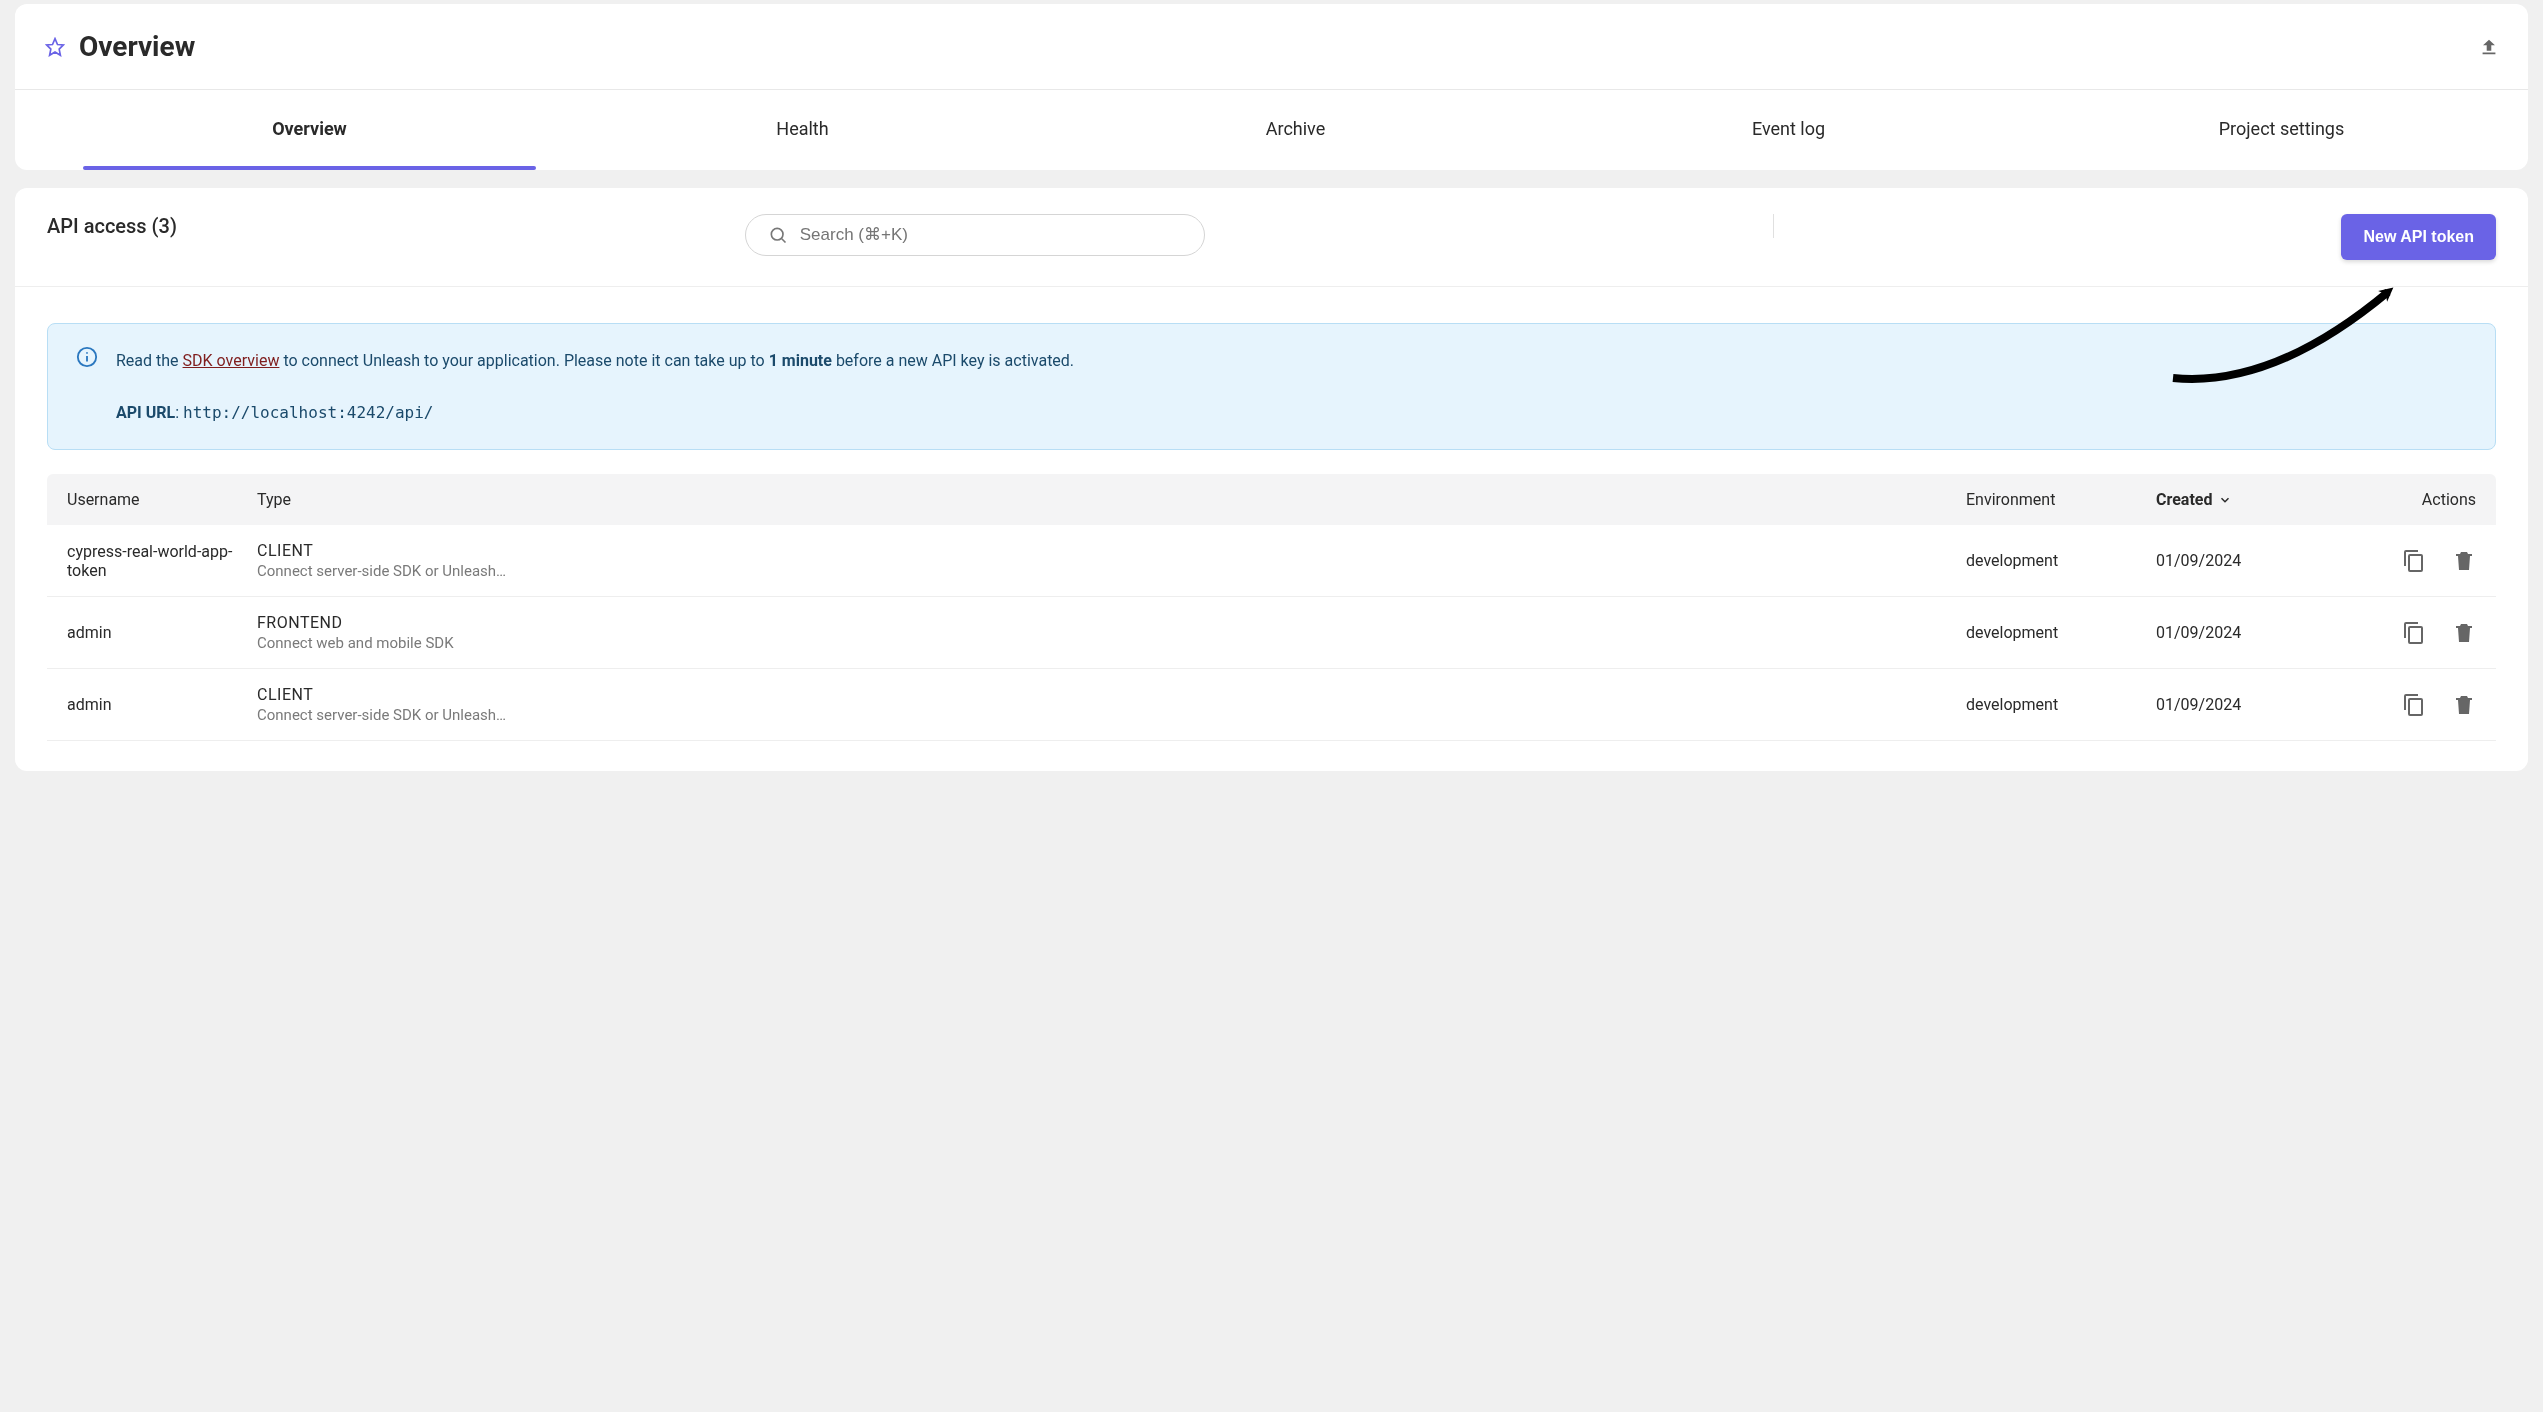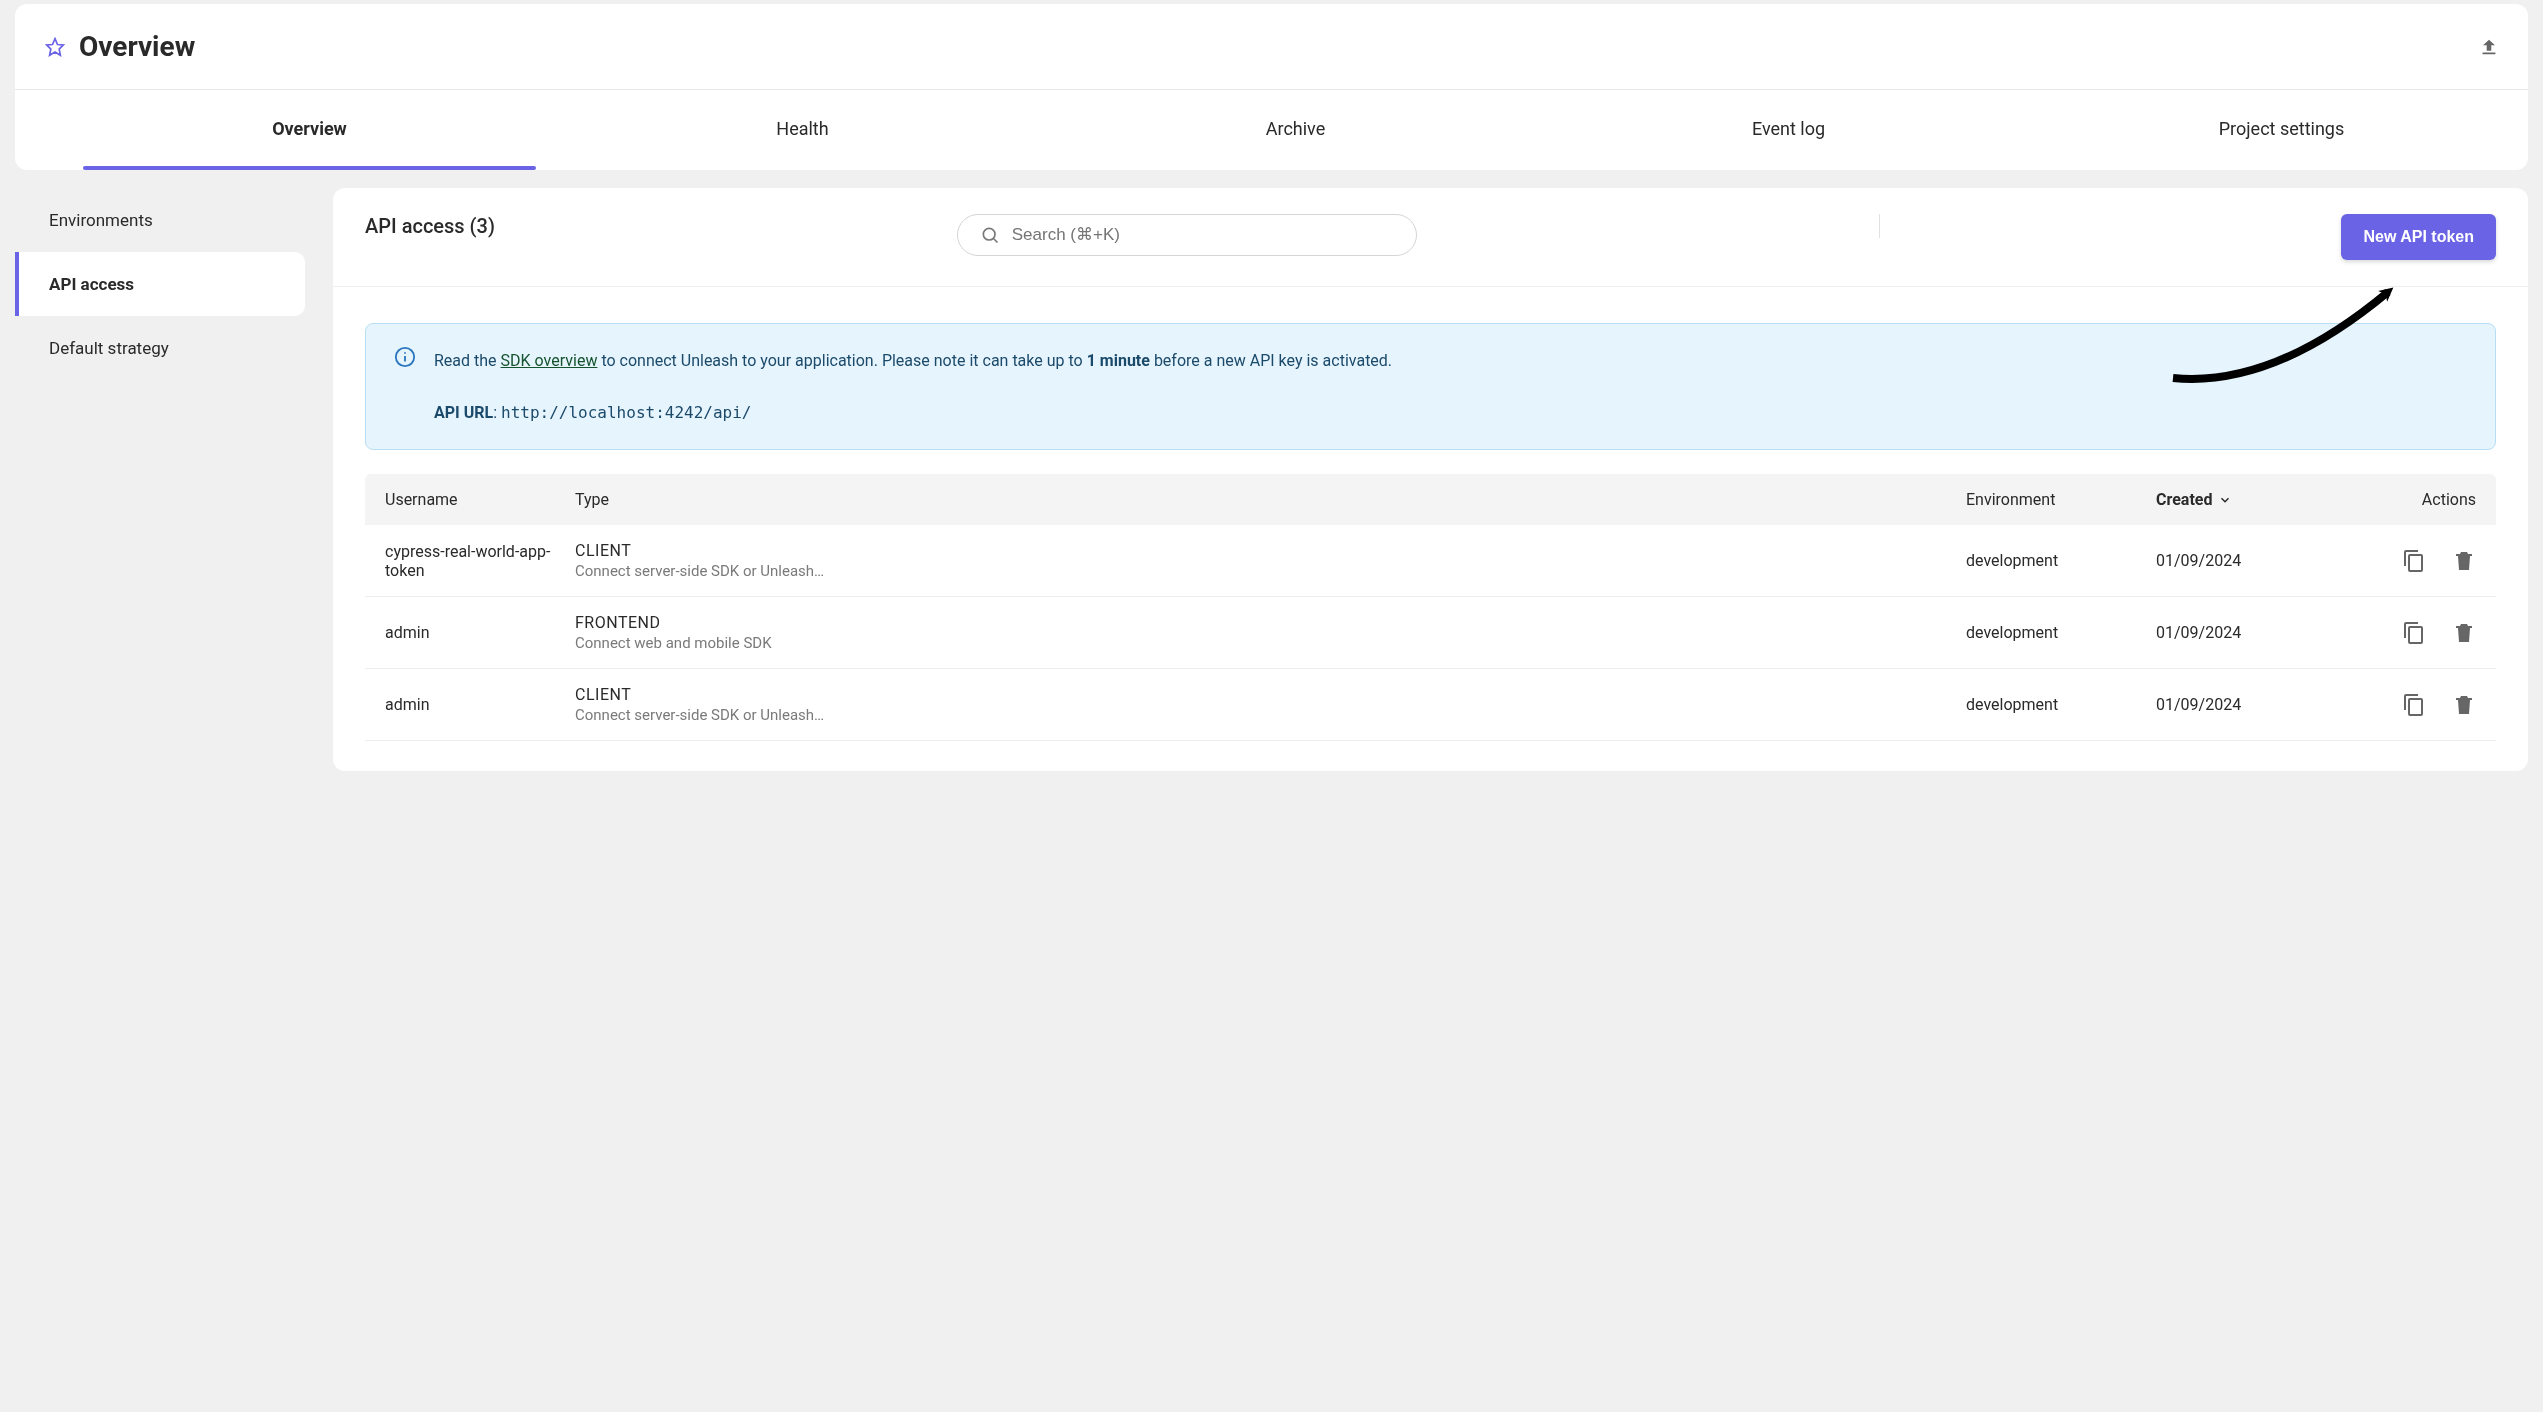--- a/index.html
+++ b/index.html
@@ -125,21 +125,21 @@
   border-radius: 8px;
   padding: 24px 28px;
   display: flex;
   gap: 18px;
   align-items: flex-start;
   color: #1b4a6b;
   position: relative;
 }
 .info-banner .info-icon { width: 22px; height: 22px; color: #2a77bf; flex-shrink: 0; margin-top: -2px; }
 .info-text { font-size: 16px; line-height: 1.6; }
-.info-link { text-decoration: underline; color: #14532d; }
+.info-link { text-decoration: underline; color: #7f1d1d; }
 .info-bold { font-weight: 700; }
 .api-url-line { margin-top: 26px; font-size: 16px; }
 .api-url-label { font-weight: 700; }
 .api-url-val { font-family: ui-monospace, Menlo, monospace; }
 .arrow-annotation {
   position: absolute;
   right: 72px;
   top: -46px;
   width: 270px;
   height: 120px;
@@ -195,25 +195,20 @@
     <div class="tabs">
       <div class="tab active">Overview</div>
       <div class="tab">Health</div>
       <div class="tab">Archive</div>
       <div class="tab">Event log</div>
       <div class="tab">Project settings</div>
     </div>
   </div>
 
   <div class="lower">
-    <div class="sidebar">
-      <div class="sidebar-item">Environments</div>
-      <div class="sidebar-item active">API access</div>
-      <div class="sidebar-item">Default strategy</div>
-    </div>
 
     <div class="content-card">
       <div class="content-header">
         <div class="content-title">API access (3)</div>
         <div class="search-wrap">
           <svg viewBox="0 0 24 24" fill="none" stroke="currentColor" stroke-width="2">
               <circle cx="11" cy="11" r="7"></circle>
               <line x1="21" y1="21" x2="16.5" y2="16.5"></line>
             </svg>
           <input type="text" placeholder="Search (⌘+K)" style="">

